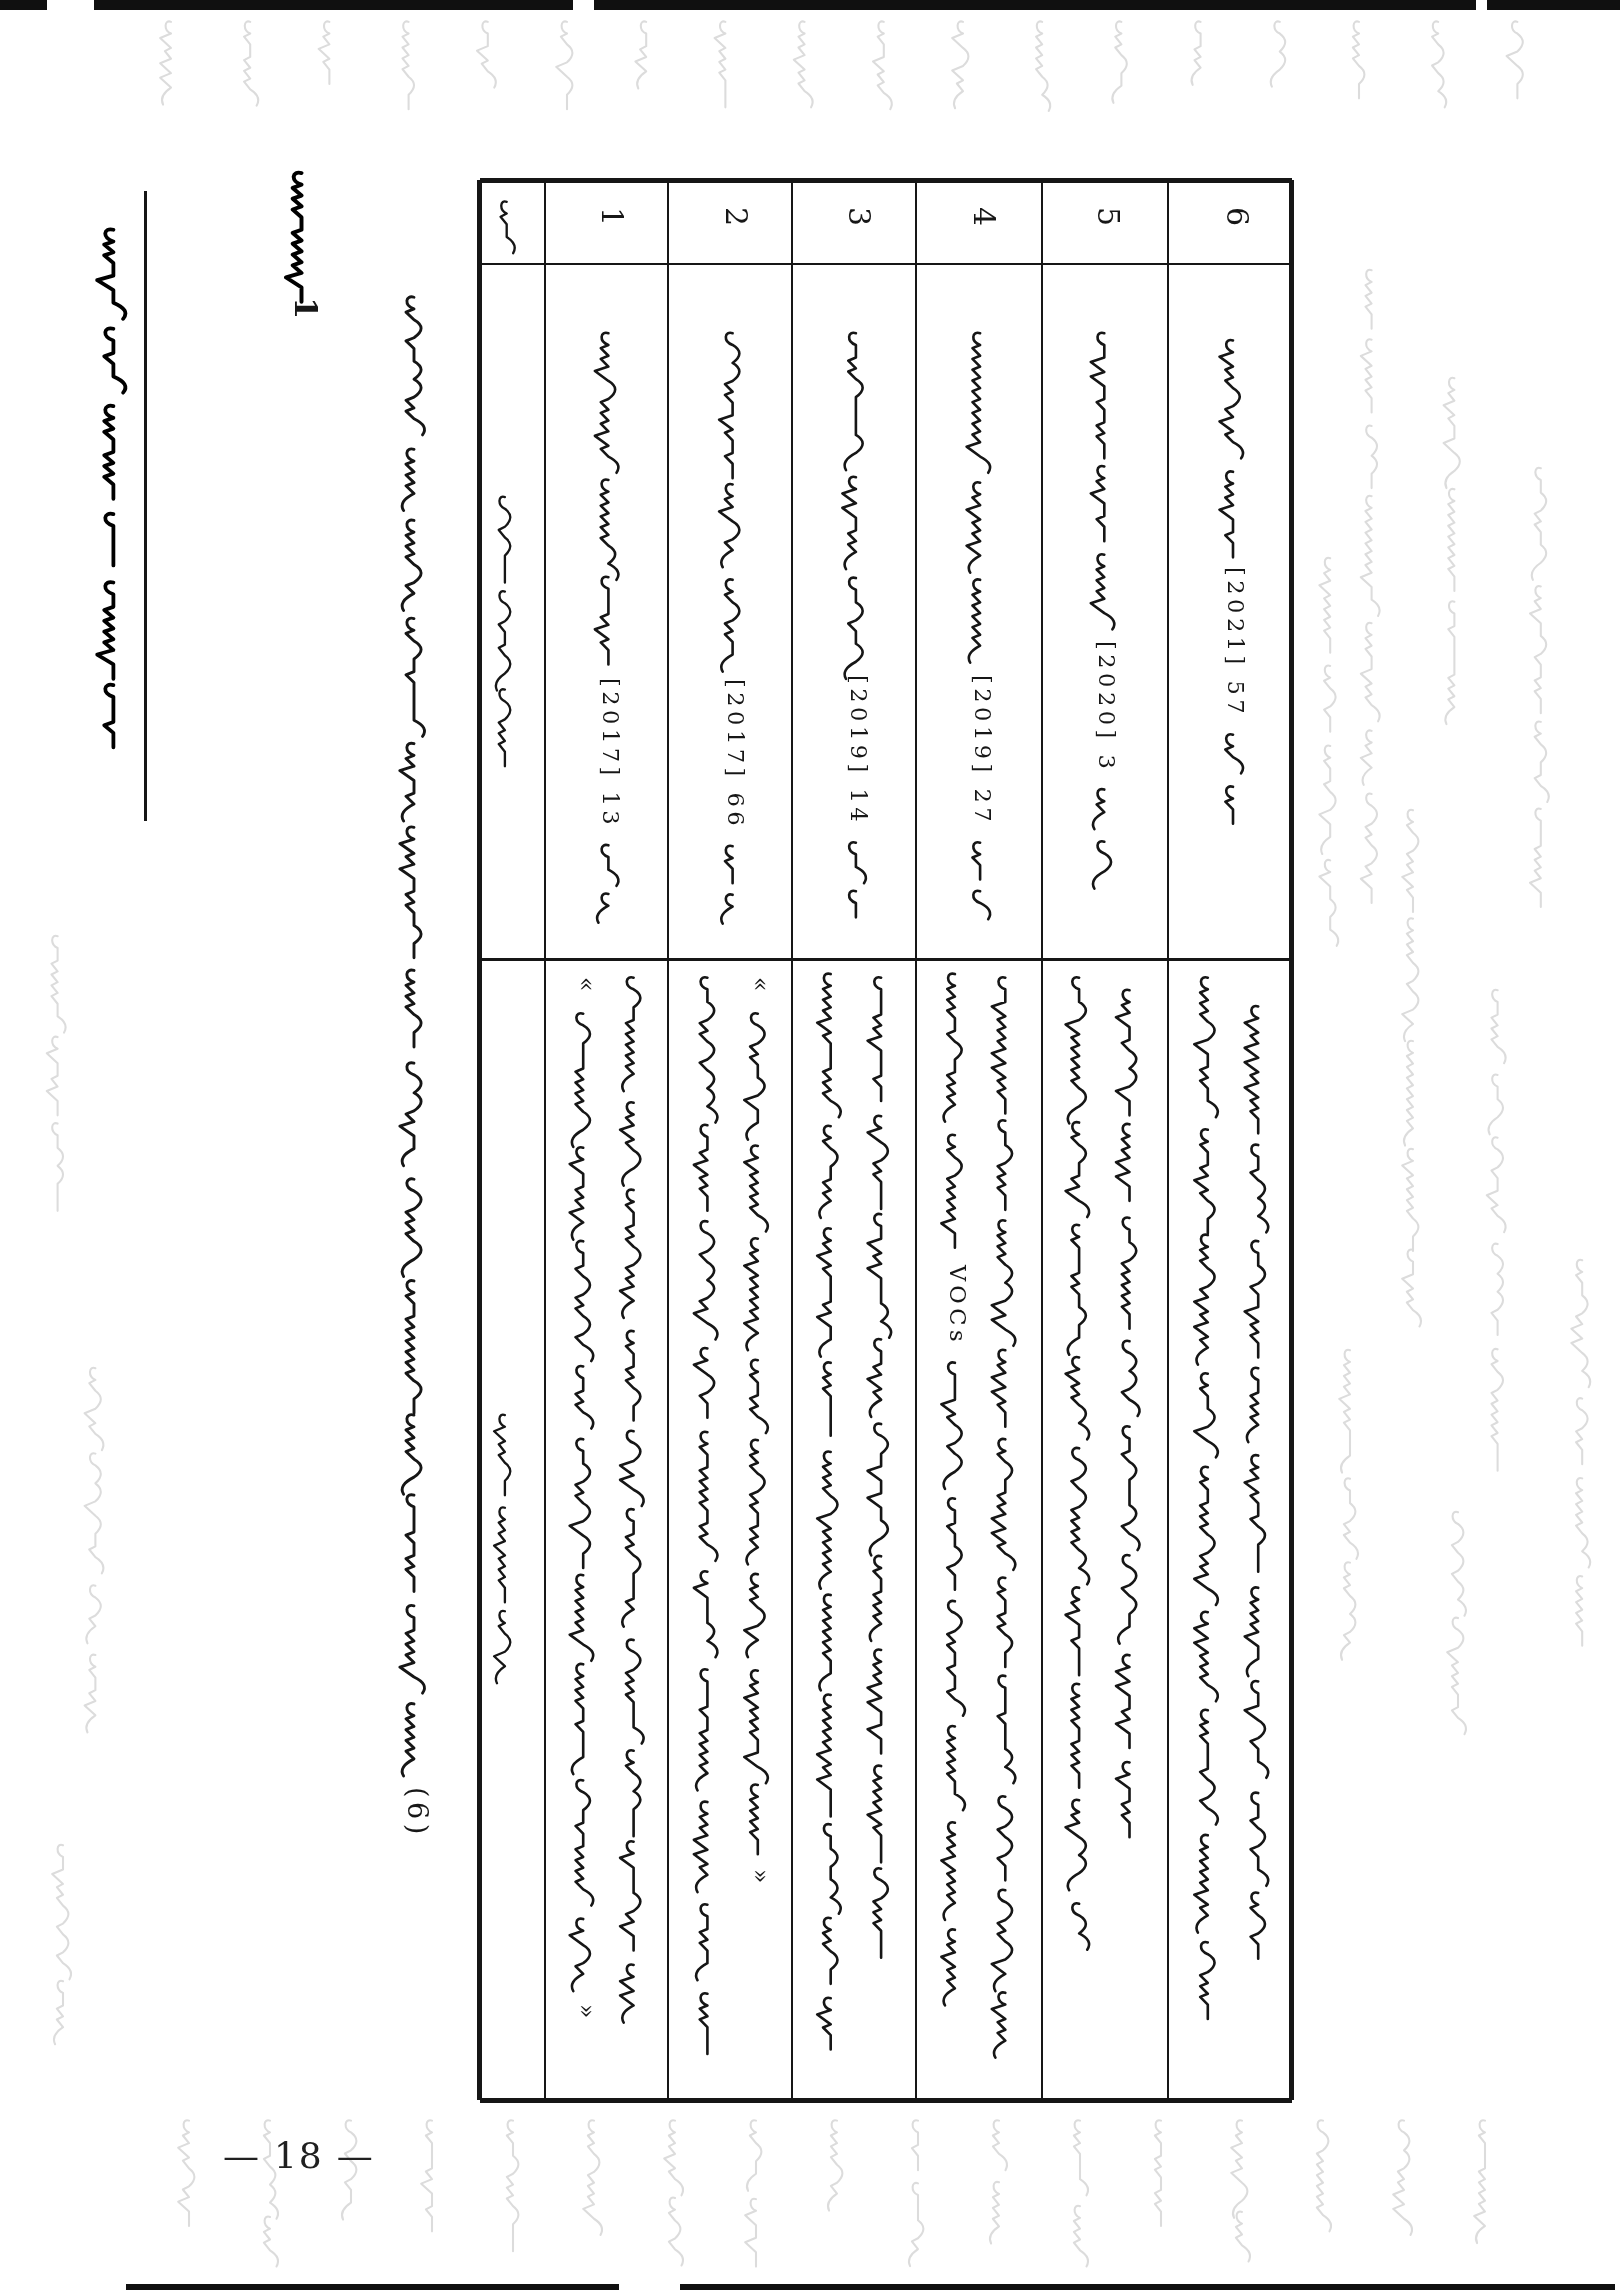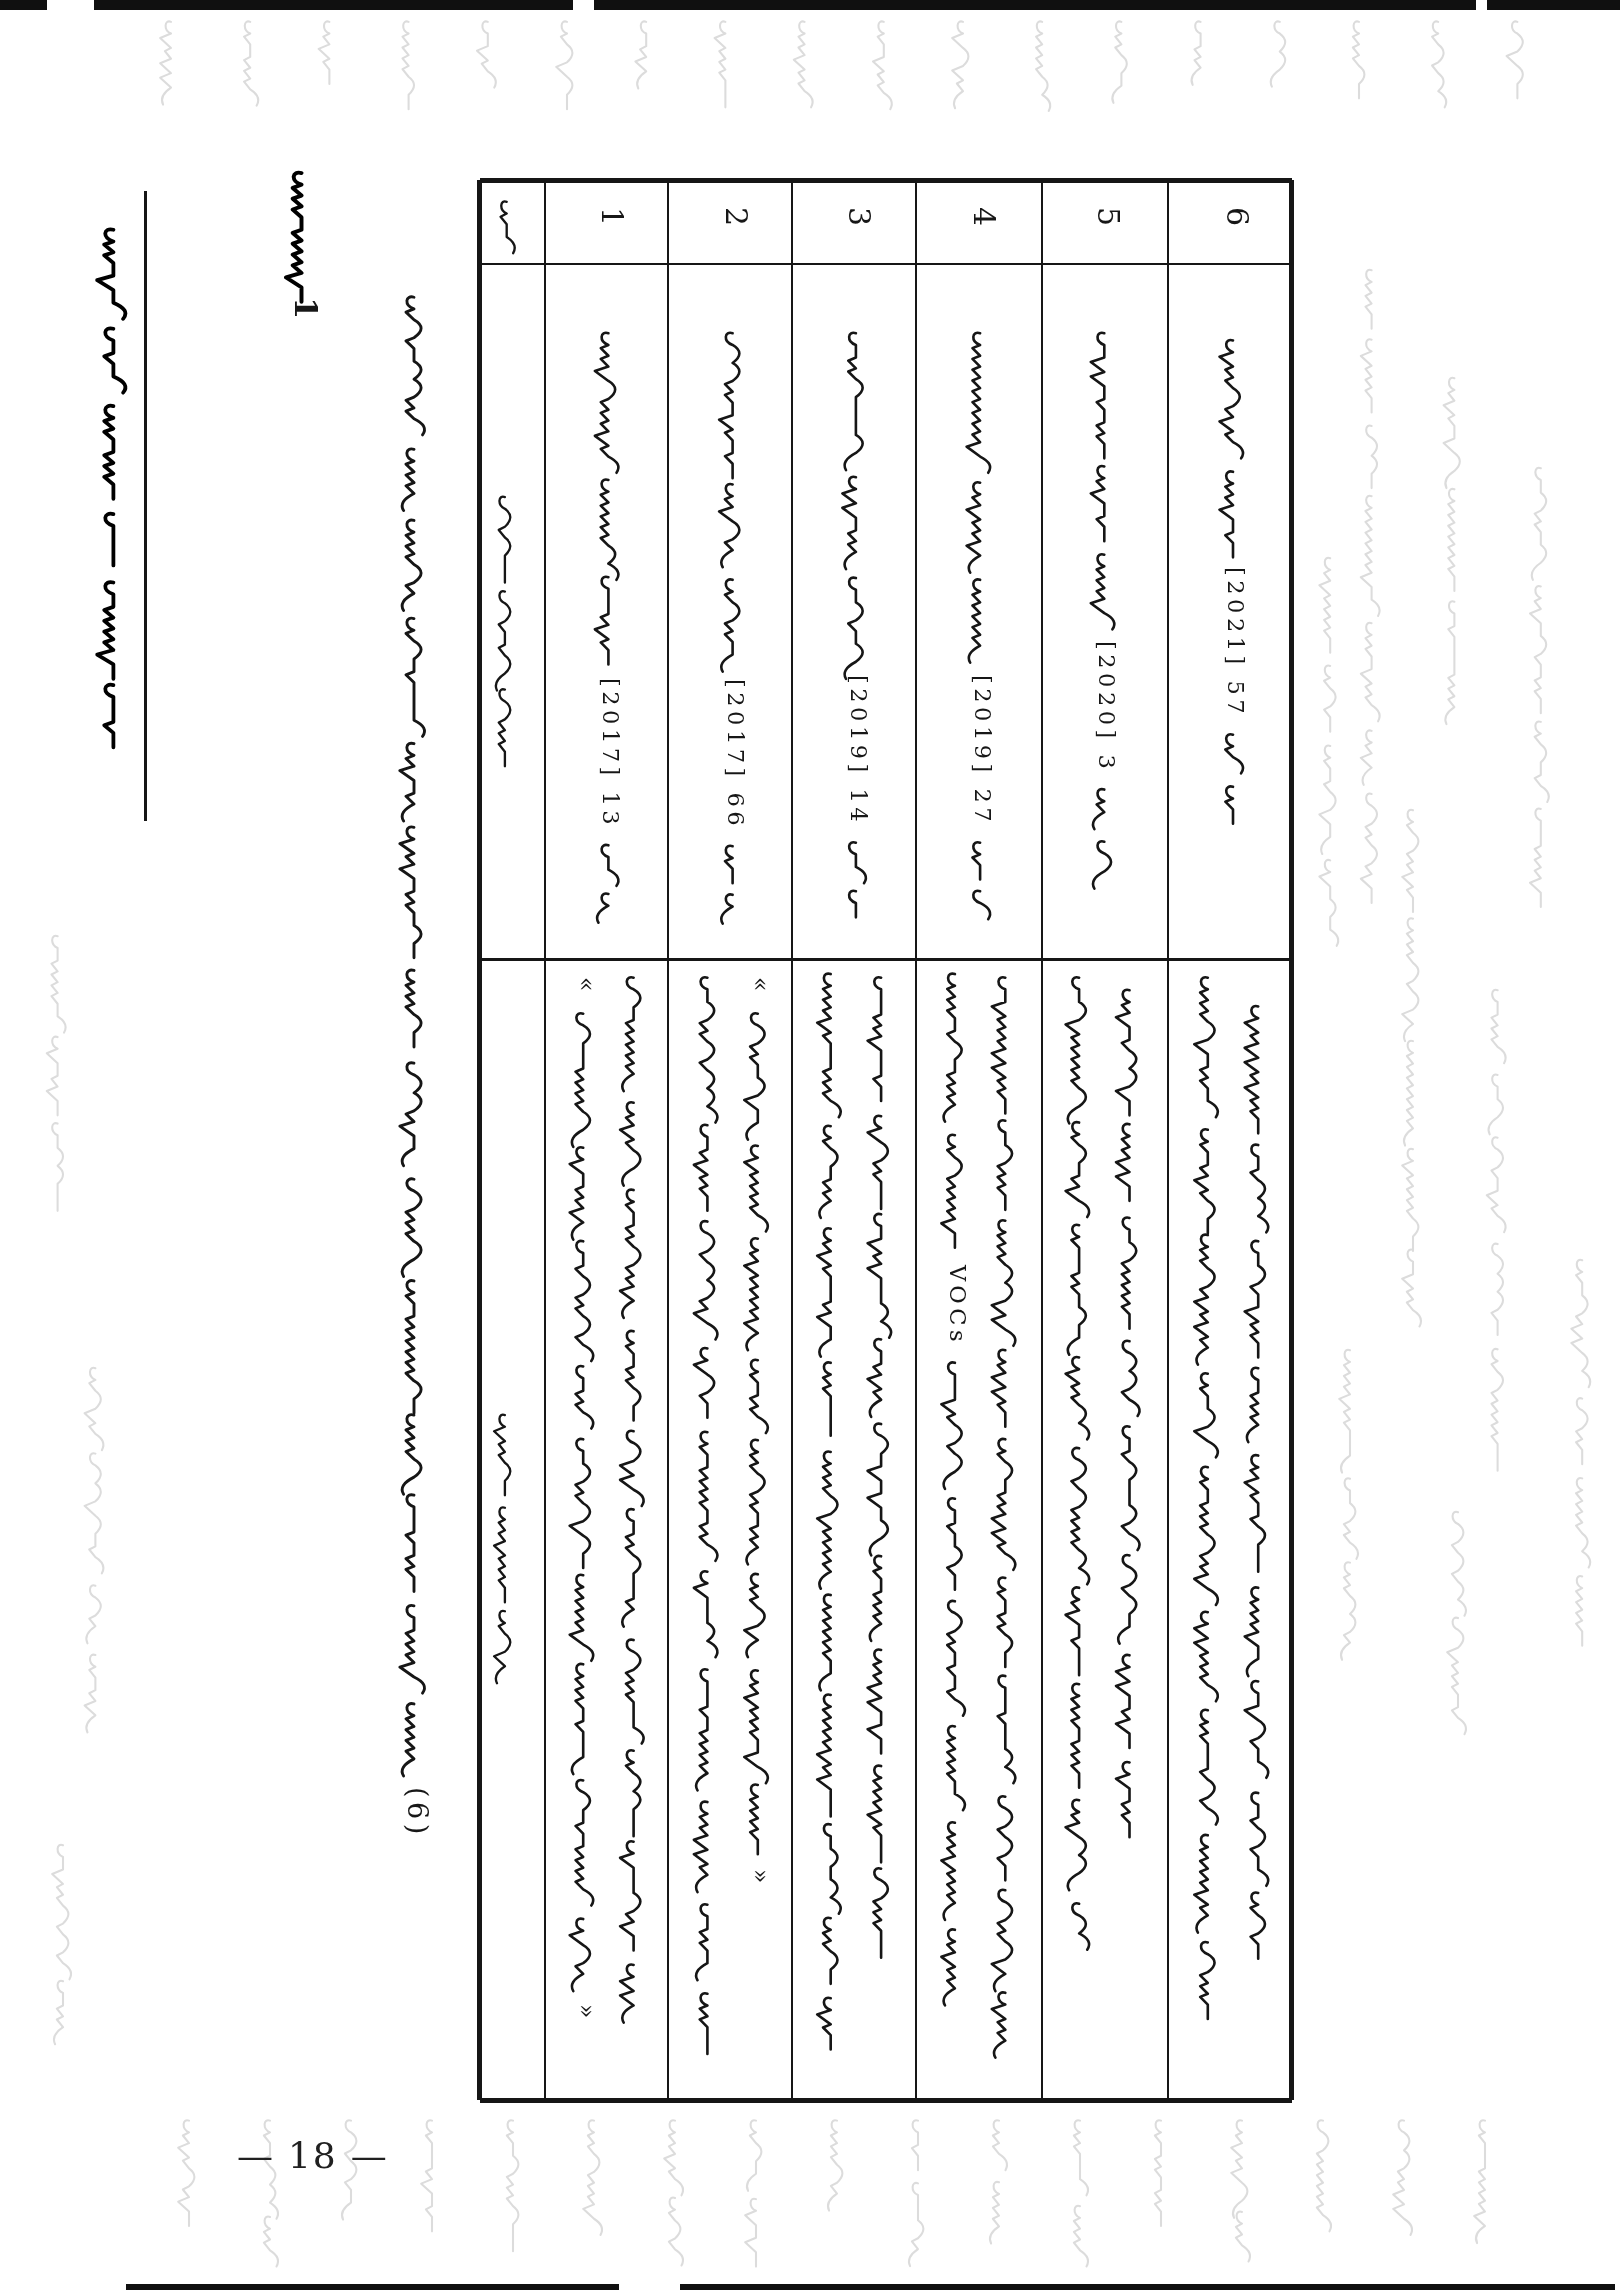--- a/index.html
+++ b/index.html
@@ -4,21 +4,21 @@
 <style>
   html,body{margin:0;padding:0;background:#888;}
   .page{position:relative;width:1620px;height:2291px;background:#ffffff;margin:0 auto;overflow:hidden;
         font-family:"DejaVu Serif", serif;}
   svg.art{position:absolute;left:0;top:0;width:1620px;height:2291px;}
   .bar{position:absolute;background:#101010;}
   .tline{position:absolute;background:#161616;}
   .rot{position:absolute;transform-origin:0 0;transform:rotate(90deg);white-space:nowrap;
        color:#171717;font-family:"DejaVu Serif", serif;line-height:1;}
   .pageno{position:absolute;color:#202020;font-family:"DejaVu Serif", serif;
-          font-size:36px;letter-spacing:1.8px;white-space:nowrap;margin-left:14px;}
+          font-size:36px;letter-spacing:1.8px;white-space:nowrap;}
 </style>
 </head>
 <body>
 
 <div class="page">
   <svg class="art" viewBox="0 0 1800 2545" xmlns="http://www.w3.org/2000/svg">
       <path d="M 126 255 c -10.8 -3 -13.200000000000001 9 0 13 l -10.2 3.5 l 10.2 8.5 l -10.2 3.5 l 10.2 8.5 l 0 14 l -18 5 l 18 11 l 0 14 q 19.200000000000003 8 10.8 18" fill="none" stroke="#000000" stroke-width="4.2" stroke-linecap="round" stroke-linejoin="round"></path>
       <path d="M 126 365 c -10.8 -3 -13.200000000000001 9 0 13 l 0 14 l -10.2 3.5 l 10.2 8.5 l 0 14 q 19.200000000000003 8 10.8 18" fill="none" stroke="#000000" stroke-width="4.2" stroke-linecap="round" stroke-linejoin="round"></path>
       <path d="M 126 451 c -10.8 -3 -13.200000000000001 9 0 13 l -10.2 3.5 l 10.2 8.5 l -10.2 3.5 l 10.2 8.5 l 0 14 l -10.2 3.5 l 10.2 8.5 l -10.2 3.5 l 10.2 8.5 l -10.2 3.5 l 10.2 8.5 l 0 16" fill="none" stroke="#000000" stroke-width="4.2" stroke-linecap="round" stroke-linejoin="round"></path>
       <path d="M 126 571 c -10.8 -3 -13.200000000000001 9 0 13 l 0 14 l 0 14 l 0 16" fill="none" stroke="#000000" stroke-width="4.2" stroke-linecap="round" stroke-linejoin="round"></path>

